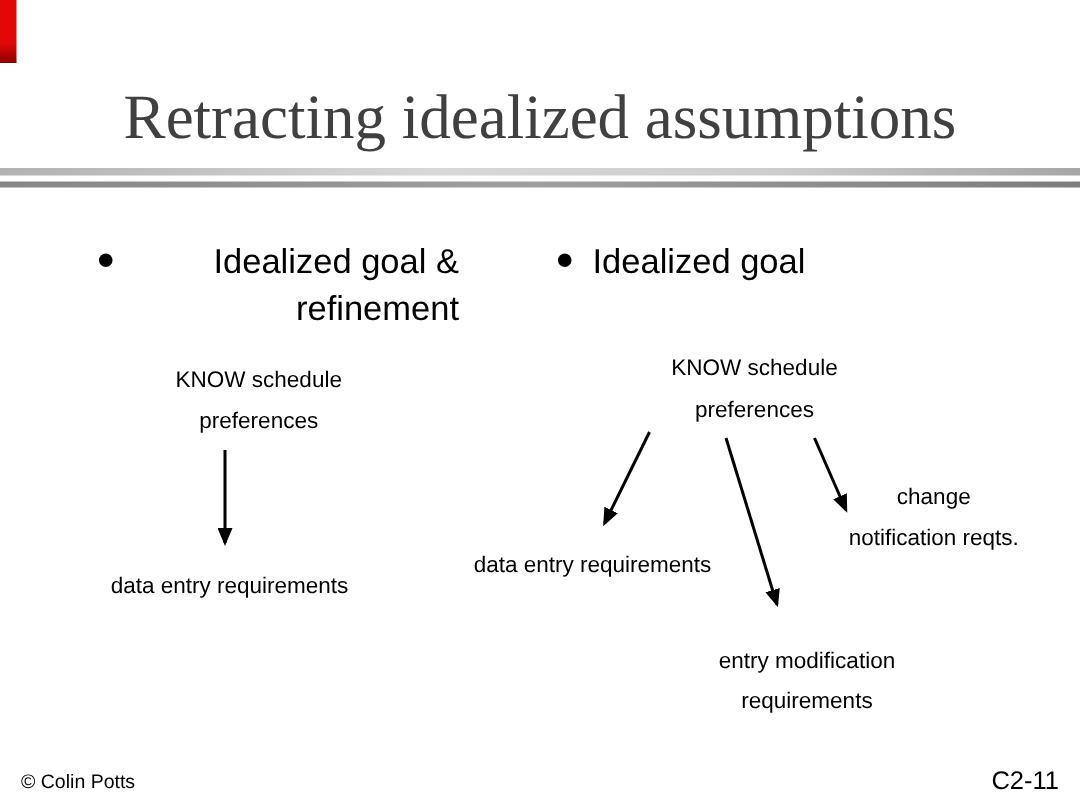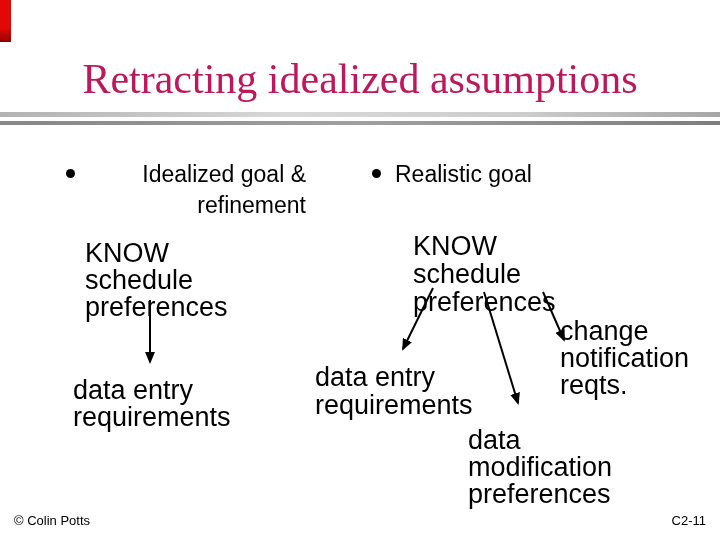--- a/index.html
+++ b/index.html
@@ -7,78 +7,78 @@
     position:relative;width:720px;height:540px;background:#ffffff;
     font-family:"Liberation Sans",sans-serif;color:#000;overflow:hidden;
   }
   .accent-bar{
     position:absolute;left:0;top:0;width:11px;height:42px;
     background:linear-gradient(180deg,#e20808 0%,#e20808 68%,#8f0000 100%);
   }
   .slide-title{
     position:absolute;top:55px;left:0;width:720px;text-align:center;
     font-family:"Liberation Serif",serif;font-size:42px;line-height:48px;
-    font-weight:400;color:#be185d;white-space:nowrap;
+    font-weight:400;color:#404040;white-space:nowrap;
   }
   .rule-light{
     position:absolute;left:0;top:112px;width:720px;height:5px;
     background:linear-gradient(90deg,#b2b2b2 0%,#d8d8d8 40%,#cdcdcd 72%,#a6a6a6 100%);
   }
   .rule-dark{
     position:absolute;left:0;top:121px;width:720px;height:4px;
     background:linear-gradient(90deg,#868686 0%,#a0a0a0 50%,#7d7d7d 100%);
   }
   .bullet-item{position:absolute;display:flex;align-items:flex-start;text-align:right;}
   .bullet-item .dot{
     flex:0 0 auto;width:9px;height:9px;border-radius:50%;background:#000;
     margin-top:10px;margin-right:14px;
   }
   .bullet-item .bullet-text{font-size:23px;line-height:31px;}
   .bullet-left{left:66px;top:159px;width:240px;}
   .bullet-right{left:372px;top:159px;width:260px;}
-  .node{position:absolute;text-align:left;font-size:27px;line-height:27px;}
+  .node{position:absolute;text-align:center;font-size:15px;line-height:27px;}
   .node-know-left{left:85px;top:240px;width:175px;}
   .node-know-right{left:413px;top:232px;width:180px;line-height:28px;}
   .node-entry-left{left:73px;top:377px;width:160px;}
   .node-entry-right{left:315px;top:363px;width:160px;line-height:28px;}
   .node-change{left:560px;top:318px;width:125px;}
   .node-modification{left:468px;top:427px;width:140px;}
   .arrow-layer{position:absolute;left:0;top:0;width:720px;height:540px;pointer-events:none;}
   .footer-left{position:absolute;left:14px;top:512px;font-size:13px;line-height:18px;}
-  .footer-right{position:absolute;right:14px;top:512px;font-size:13px;line-height:18px;}
+  .footer-right{position:absolute;right:14px;top:512px;font-size:17px;line-height:18px;}
 </style>
 </head>
 <body>
 
 <div class="slide">
 
   <div class="accent-bar"></div>
 
   <div class="slide-title">Retracting idealized assumptions</div>
 
   <div class="rule-light"></div>
   <div class="rule-dark"></div>
 
   <div class="bullet-item bullet-left">
     <span class="dot"></span>
     <span class="bullet-text">Idealized goal &amp; refinement</span>
   </div>
 
   <div class="bullet-item bullet-right">
     <span class="dot"></span>
-    <span class="bullet-text">Realistic goal</span>
+    <span class="bullet-text">Idealized goal</span>
   </div>
 
   <div class="node node-know-left">KNOW schedule preferences</div>
   <div class="node node-entry-left">data entry requirements</div>
 
   <div class="node node-know-right">KNOW schedule preferences</div>
   <div class="node node-entry-right">data entry requirements</div>
   <div class="node node-change">change notification reqts.</div>
-  <div class="node node-modification">data modification preferences</div>
+  <div class="node node-modification">entry modification requirements</div>
 
   <svg class="arrow-layer" viewBox="0 0 720 540" xmlns="http://www.w3.org/2000/svg">
     <defs>
       <marker id="ah" markerUnits="userSpaceOnUse" markerWidth="12" markerHeight="10" refX="10" refY="5" orient="auto">
         <path d="M0,0 L12,5 L0,10 Z" fill="#000"></path>
       </marker>
     </defs>
     <line x1="150" y1="300" x2="150" y2="362" stroke="#000" stroke-width="2" marker-end="url(#ah)"></line>
     <line x1="433" y1="288" x2="403" y2="349" stroke="#000" stroke-width="2" marker-end="url(#ah)"></line>
     <line x1="484" y1="292" x2="518" y2="403" stroke="#000" stroke-width="2" marker-end="url(#ah)"></line>

